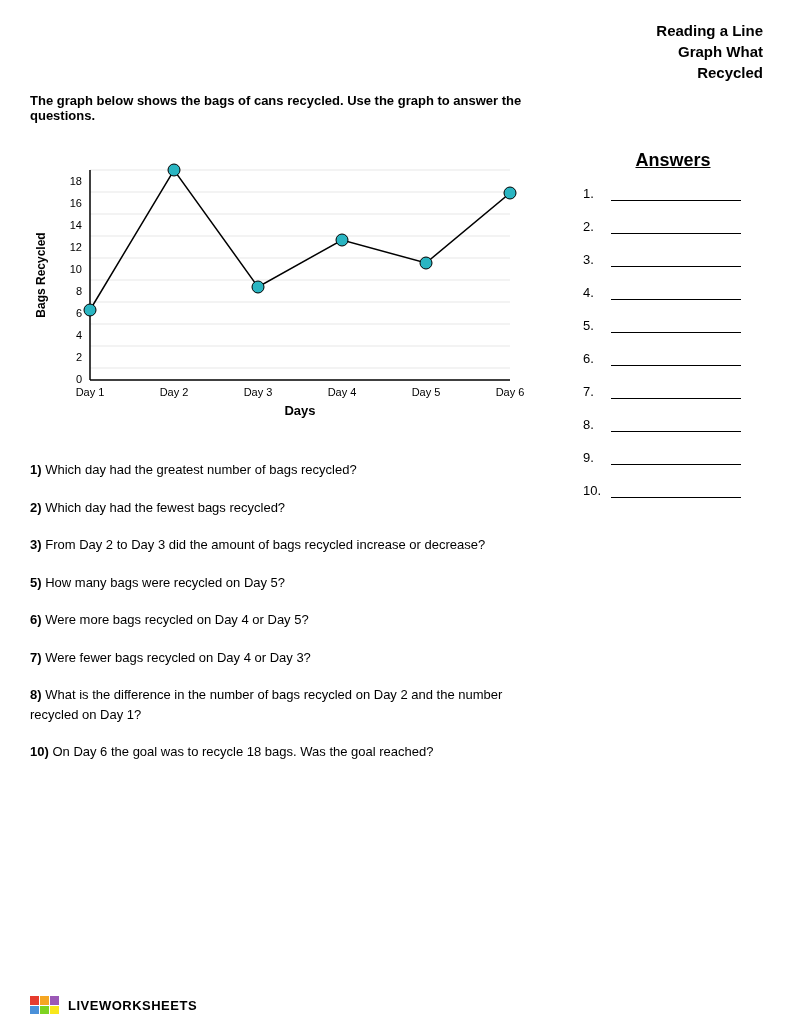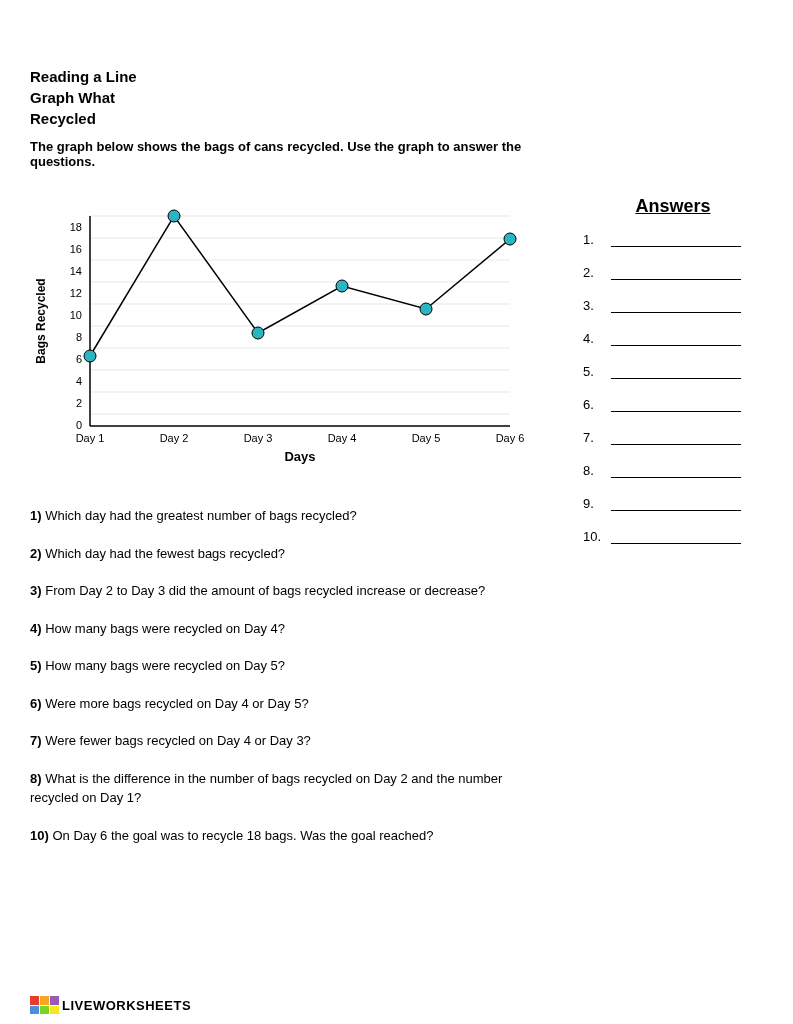--- a/index.html
+++ b/index.html
@@ -7,23 +7,22 @@
       background: #fff;
       font-family: Arial, sans-serif;
       font-size: 14px;
       color: #000;
       width: 793px;
       min-height: 1024px;
       padding: 20px 30px 20px 30px;
       position: relative;
     }
     .title-section {
-      text-align: left;
+      text-align: right;
       margin-bottom: 10px;
-      margin-top: 46px;
     }
     .title-section p {
       font-weight: bold;
       font-size: 15px;
       line-height: 1.4;
     }
     .intro-text {
       font-weight: bold;
       font-size: 13px;
       margin-bottom: 27px;
@@ -78,21 +77,21 @@
       font-size: 13px;
       max-width: 540px;
       line-height: 1.5;
     }
     .footer {
       position: absolute;
       bottom: 10px;
       left: 30px;
       display: flex;
       align-items: center;
-      gap: 2px;
+      gap: 8px;
     }
     .footer-logo {
       display: flex;
       gap: 1px;
     }
     .footer-text {
       font-weight: bold;
       font-size: 13px;
       letter-spacing: 0.5px;
     }
@@ -167,24 +166,20 @@
         <span><strong>1)</strong> </span>
         <span>Which day had the greatest number of bags recycled?</span>
       </div>
       <div class="question-item">
         <span><strong>2)</strong> </span>
         <span>Which day had the fewest bags recycled?</span>
       </div>
       <div class="question-item">
         <span><strong>3)</strong> </span>
         <span>From Day 2 to Day 3 did the amount of bags recycled increase or decrease?</span>
-      </div>
-      <div class="question-item">
-        <span><strong>4)</strong> </span>
-        <span>How many bags were recycled on Day 4?</span>
       </div>
       <div class="question-item">
         <span><strong>5)</strong> </span>
         <span>How many bags were recycled on Day 5?</span>
       </div>
       <div class="question-item">
         <span><strong>6)</strong> </span>
         <span>Were more bags recycled on Day 4 or Day 5?</span>
       </div>
       <div class="question-item">

